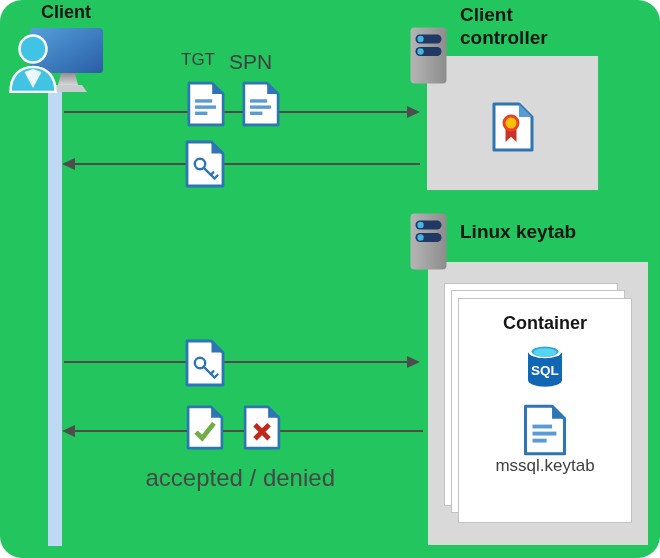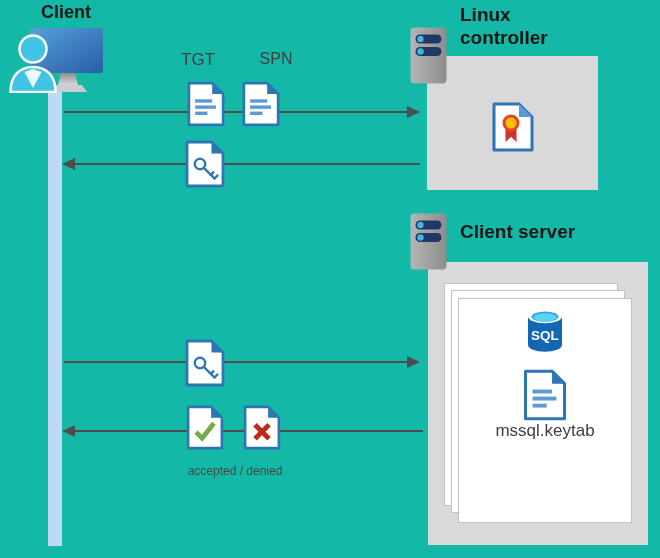--- a/index.html
+++ b/index.html
@@ -1,17 +1,17 @@
 <!DOCTYPE html>
 <html><head>
 <meta charset="utf-8">
 <style>
   * { margin:0; padding:0; box-sizing:border-box; }
   html,body { width:660px; height:558px; background:#ffffff; font-family:"Liberation Sans", sans-serif; }
-  .stage { position:relative; width:660px; height:558px; background:#14b8a6; overflow:hidden; }
+  .stage { position:relative; width:660px; height:558px; background:#22c55e; overflow:hidden;border-radius:22px; }
   .abs { position:absolute; }
 
   .title { font-weight:700; color:#161616; }
   .lbl   { color:#3f3f3f; }
 
   .lifeline { position:absolute; left:48px; top:90px; width:14px; height:456px;
               background:#bed9f4; z-index:0; }
 
   .panel { position:absolute; background:#d9d9d9; z-index:0; }
 
@@ -28,22 +28,22 @@
   .arrow-right .head { right:0; border-left:13px solid #4d4d4d; }
   .arrow-left  .head { left:0;  border-right:13px solid #4d4d4d; }
 
   .doc { position:absolute; z-index:2; }
   svg { display:block; }
 
   .client-title { left:22px; top:2px; width:88px; text-align:center; font-size:18px; }
   .dc-title     { left:460px; top:3px; width:125px; font-size:19px; line-height:23px; }
   .ls-title     { left:460px; top:221px; width:190px; font-size:19px; }
   .tgt-lbl { left:181px; top:50px; width:48px; text-align:left; font-size:17px; }
-  .spn-lbl { left:252px; top:50px; width:48px; text-align:center; font-size:16px; }
-  .result-lbl { left:135px; top:464px; width:200px; text-align:center; font-size:12px; color:#474747; }
+  .spn-lbl { left:229px; top:50px; width:48px; text-align:left; font-size:21px; }
+  .result-lbl { left:135px; top:464px; width:200px; text-align:right; font-size:24px; color:#474747; }
 
   .container-title { margin-top:14px; font-size:18px; }
   .keytab-lbl { font-size:17px; color:#3f3f3f; }
 </style>
 </head>
 <body>
 
 <svg aria-hidden="true" style="position:absolute;width:0;height:0;overflow:hidden">
   <defs>
     <linearGradient id="gradSrv" x1="0" y1="0" x2="1" y2="0">
@@ -91,41 +91,42 @@
   <svg class="abs" style="left:8px;top:27px;z-index:2" width="96" height="66" viewBox="0 0 96 66">
     <rect x="22" y="1" width="73" height="45" rx="3.5" fill="url(#gradMon)"></rect>
     <path d="M53 46 L67 46 L70 58 L50 58 Z" fill="url(#gradStand)"></path>
     <path d="M46 58 L74 58 L79 65 L41 65 Z" fill="#c9cdd1"></path>
     <circle cx="25" cy="22" r="13.5" fill="#41c3e4" stroke="#ffffff" stroke-width="2.5"></circle>
     <path d="M2.5 65 C2.5 48 12 40 25 40 C38 40 47.5 48 47.5 65 Z" fill="#41c3e4" stroke="#ffffff" stroke-width="2.5"></path>
     <path d="M25 42 L33.5 45 L25 61 L16.5 45 Z" fill="#eaf8fc"></path>
   </svg>
   <div class="lifeline"></div>
 
-  <div class="abs title dc-title">Linux controller</div>
+  <div class="abs title dc-title">Client controller</div>
   <div class="panel" style="left:427px;top:56px;width:171px;height:134px"></div>
   <svg class="abs" style="left:410px;top:27px;z-index:2" width="37" height="57">
     <use href="#sym-server"></use>
   </svg>
   <svg class="abs" style="left:492px;top:102px;z-index:2" width="42" height="50" viewBox="0 0 42 50">
     <path d="M2 2 H27 L40 15 V48 H2 Z" fill="#ffffff" stroke="#2e75b6" stroke-width="3" stroke-linejoin="round"></path>
     <path d="M27 2 L40 15 H27 Z" fill="#5b9bd5"></path>
     <path d="M13.5 24 V40 L19 34.8 L24.5 40 V24 Z" fill="#c9342a"></path>
     <circle cx="19" cy="21" r="7" fill="#ffc000" stroke="#e8432a" stroke-width="3"></circle>
   </svg>
 
-  <div class="abs title ls-title">Client server</div>
+  <div class="abs title ls-title">Linux keytab</div>
   <div class="panel" style="left:428px;top:262px;width:220px;height:283px"></div>
   <svg class="abs" style="left:410px;top:213px;z-index:2" width="37" height="57">
     <use href="#sym-server"></use>
   </svg>
 
   <div class="card" style="left:444px;top:283px"></div>
   <div class="card" style="left:451px;top:290px"></div>
   <div class="card card-front" style="left:458px;top:298px">
+    <div class="title container-title">Container</div>
     <svg style="margin-top:9px" width="38" height="46" viewBox="0 0 38 46">
       <path d="M2 8.5 L2 37 A17 6.8 0 0 0 36 37 L36 8.5 Z" fill="#1267b4"></path>
       <ellipse cx="19" cy="8.5" rx="17" ry="6.8" fill="#ffffff"></ellipse>
       <ellipse cx="19" cy="8.6" rx="13.5" ry="5.2" fill="#2ea7dd"></ellipse>
       <ellipse cx="19" cy="9.3" rx="11.5" ry="4.1" fill="#57d4f2"></ellipse>
       <text x="19" y="32" font-size="13.5" font-weight="700" fill="#ffffff" text-anchor="middle" font-family="Liberation Sans, sans-serif">SQL</text>
     </svg>
     <svg style="margin-top:15px" width="44" height="52">
       <use href="#sym-doc"></use>
     </svg>

